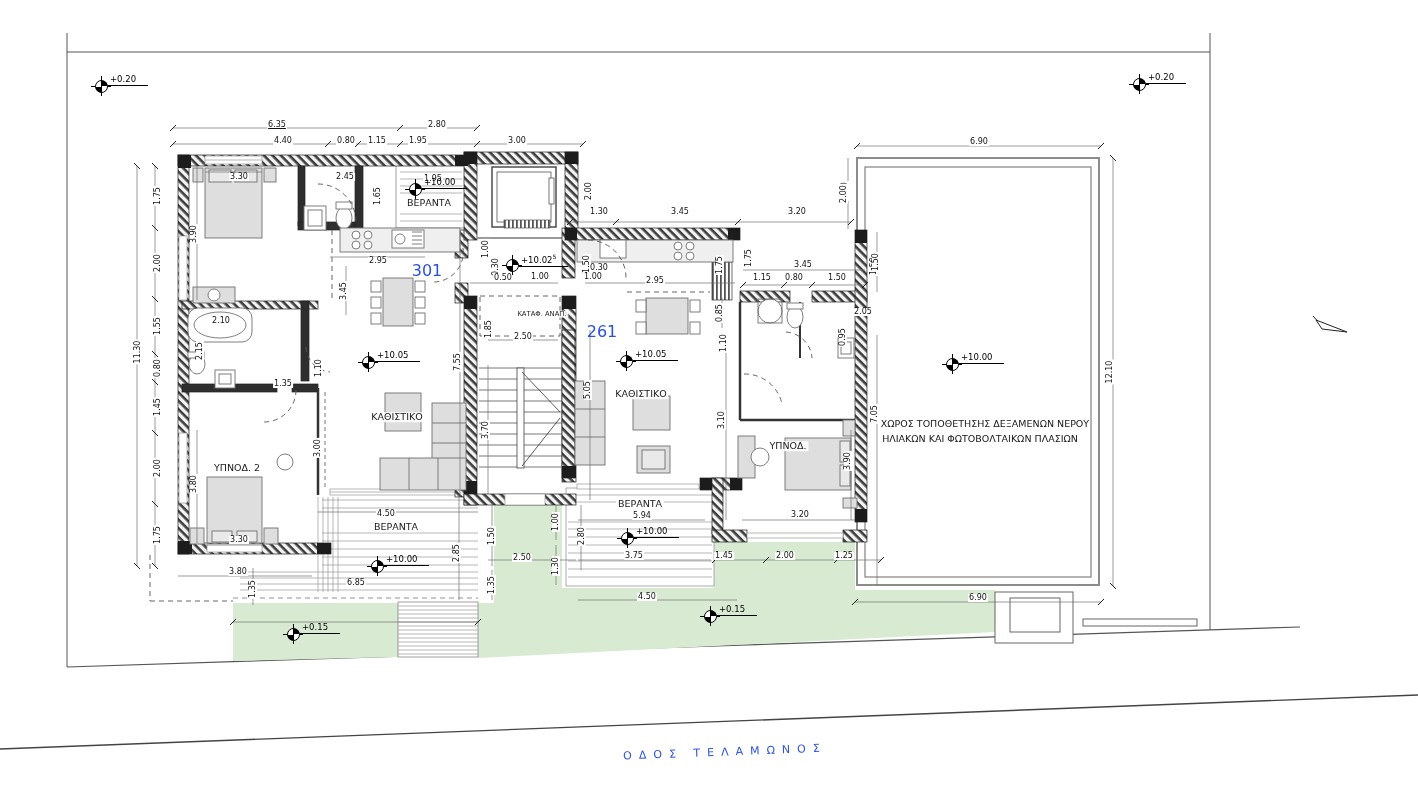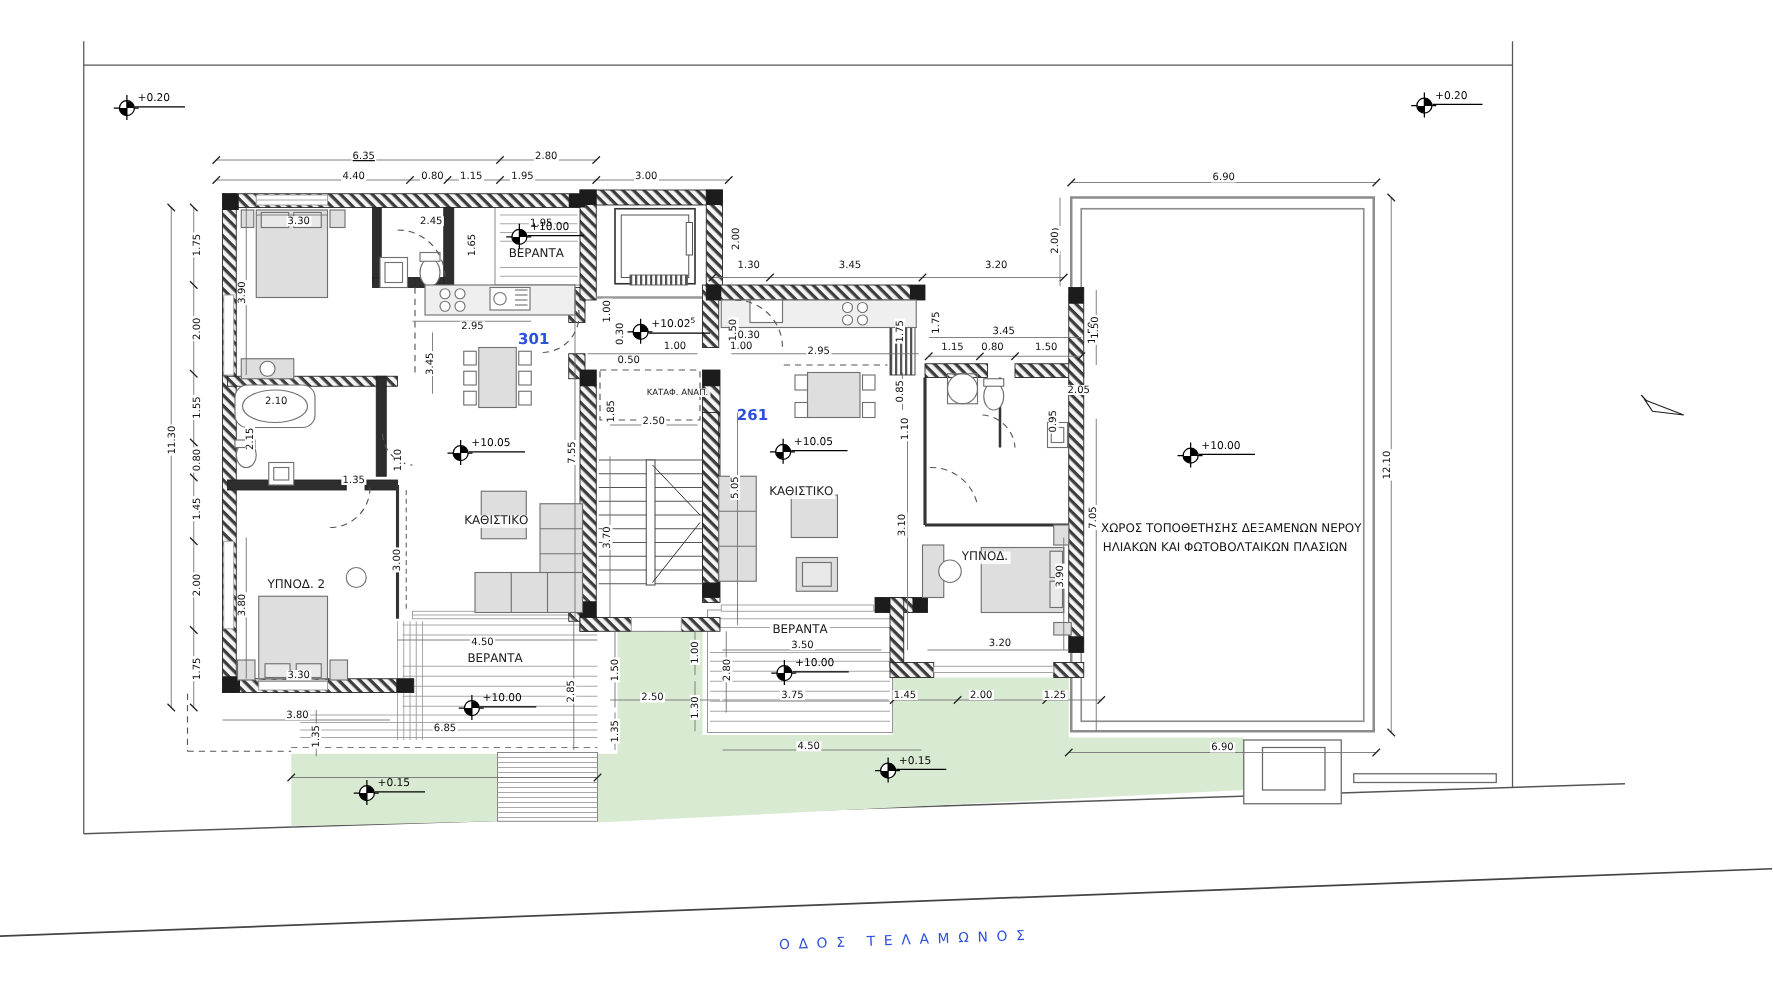--- a/index.html
+++ b/index.html
@@ -6,22 +6,22 @@
   #page{position:relative;width:1418px;height:802px;background:#fff;overflow:hidden;
         font-family:"DejaVu Sans",sans-serif;}
   #drawing{position:absolute;left:0;top:0;}
   #labels{position:absolute;left:0;top:0;width:1418px;height:802px;pointer-events:none;}
   .dim{position:absolute;transform:translate(-50%,-50%);font-size:8px;line-height:1;
        color:#111;background:#fff;padding:0 1px;white-space:nowrap;}
   .dim.v{transform:translate(-50%,-50%) rotate(-90deg);}
   .room{position:absolute;transform:translate(-50%,-50%);font-size:9.5px;line-height:1;
         color:#1b1b1b;background:rgba(255,255,255,.88);padding:0 2px;white-space:nowrap;}
   .room.small{font-size:6.8px;}
-  .unit{position:absolute;transform:translate(-50%,-50%);font-size:12px;line-height:1;
-        color:#2b50e0;white-space:nowrap;font-weight:bold;}
+  .unit{position:absolute;transform:translate(-50%,-50%);font-size:16px;line-height:1;
+        color:#2b50e0;white-space:nowrap;}
   .lvl{position:absolute;width:0;height:0;}
   .lvlsym{position:absolute;left:-6px;top:-6px;width:11px;height:11px;border-radius:50%;
           border:1px solid #000;
           background:conic-gradient(#000 0 25%,#fff 0 50%,#000 0 75%,#fff 0);}
   .lvl::before{content:"";position:absolute;left:-10px;top:-0.5px;width:20px;height:1px;background:#000;}
   .lvl::after{content:"";position:absolute;left:-0.5px;top:-10px;width:1px;height:20px;background:#000;}
   .lvltxt{position:absolute;left:7px;top:-12px;font-size:8.5px;line-height:1.2;color:#000;
           border-bottom:1px solid #000;padding:0 12px 1px 2px;white-space:nowrap;}
   .lvltxt sup{font-size:6px;}
   .note{position:absolute;transform:translate(-50%,-50%);font-size:9.5px;color:#161616;white-space:nowrap;}
@@ -409,21 +409,21 @@
   <g stroke="#222" stroke-width="1" fill="#fff">
     <line x1="1313" y1="316" x2="1321" y2="325"></line>
     <polygon points="1316,320 1347,332 1322,329"></polygon>
   </g>
 </svg>
 
 <div id="labels">
   <span class="note" style="left:985px;top:423px">ΧΩΡΟΣ ΤΟΠΟΘΕΤΗΣΗΣ ΔΕΞΑΜΕΝΩΝ ΝΕΡΟΥ</span>
   <span class="note" style="left:980px;top:438px">ΗΛΙΑΚΩΝ ΚΑΙ ΦΩΤΟΒΟΛΤΑΙΚΩΝ ΠΛΑΣΙΩΝ</span>
   <div id="street-label">ΟΔΟΣ ΤΕΛΑΜΩΝΟΣ</div>
-<span class="dim" style="left: 291px; top: 125px; text-decoration: underline;">6.35</span>
+<span class="dim" style="left: 277px; top: 125px; text-decoration: underline;">6.35</span>
       <span class="dim" style="left: 437px; top: 125px;">2.80</span>
       <span class="dim" style="left: 283px; top: 141px;">4.40</span>
       <span class="dim" style="left: 346px; top: 141px;">0.80</span>
       <span class="dim" style="left: 377px; top: 141px;">1.15</span>
       <span class="dim" style="left: 418px; top: 141px;">1.95</span>
       <span class="dim" style="left: 517px; top: 141px;">3.00</span>
       <span class="dim" style="left: 433px; top: 179px;">1.95</span>
       <span class="dim v" style="left: 158px; top: 196px;">1.75</span>
       <span class="dim v" style="left: 158px; top: 263px;">2.00</span>
       <span class="dim v" style="left: 158px; top: 326px;">1.55</span>
@@ -442,21 +442,21 @@
       <span class="dim v" style="left: 319px; top: 368px;">1.10</span>
       <span class="dim v" style="left: 318px; top: 448px;">3.00</span>
       <span class="dim v" style="left: 194px; top: 484px;">3.80</span>
       <span class="dim" style="left: 239px; top: 540px;">3.30</span>
       <span class="dim" style="left: 378px; top: 261px;">2.95</span>
       <span class="dim v" style="left: 344px; top: 291px;">3.45</span>
       <span class="dim v" style="left: 458px; top: 362px;">7.55</span>
       <span class="dim" style="left: 386px; top: 514px;">4.50</span>
       <span class="dim v" style="left: 486px; top: 249px;">1.00</span>
       <span class="dim v" style="left: 496px; top: 267px;">0.30</span>
-      <span class="dim" style="left: 503px; top: 288px;">0.50</span>
+      <span class="dim" style="left: 503px; top: 278px;">0.50</span>
       <span class="dim" style="left: 540px; top: 277px;">1.00</span>
       <span class="dim v" style="left: 489px; top: 329px;">1.85</span>
       <span class="dim" style="left: 523px; top: 337px;">2.50</span>
       <span class="dim v" style="left: 486px; top: 430px;">3.70</span>
       <span class="dim v" style="left: 587px; top: 264px;">1.50</span>
       <span class="dim" style="left: 599px; top: 268px;">0.30</span>
       <span class="dim" style="left: 593px; top: 277px;">1.00</span>
       <span class="dim v" style="left: 589px; top: 191px;">2.00</span>
       <span class="dim" style="left: 599px; top: 212px;">1.30</span>
       <span class="dim" style="left: 680px; top: 212px;">3.45</span>
@@ -486,21 +486,21 @@
       <span class="dim" style="left: 978px; top: 598px;">6.90</span>
       <span class="dim" style="left: 238px; top: 572px;">3.80</span>
       <span class="dim v" style="left: 253px; top: 589px;">1.35</span>
       <span class="dim v" style="left: 457px; top: 553px;">2.85</span>
       <span class="dim" style="left: 356px; top: 583px;">6.85</span>
       <span class="dim v" style="left: 492px; top: 536px;">1.50</span>
       <span class="dim v" style="left: 556px; top: 522px;">1.00</span>
       <span class="dim" style="left: 522px; top: 558px;">2.50</span>
       <span class="dim v" style="left: 556px; top: 566px;">1.30</span>
       <span class="dim v" style="left: 492px; top: 585px;">1.35</span>
-      <span class="dim" style="left: 642px; top: 516px;">3.50</span>
+      <span class="dim" style="left: 642px; top: 516px;">5.94</span>
       <span class="dim v" style="left: 582px; top: 536px;">2.80</span>
       <span class="dim" style="left: 634px; top: 556px;">3.75</span>
       <span class="dim" style="left: 724px; top: 556px;">1.45</span>
       <span class="dim" style="left: 785px; top: 556px;">2.00</span>
       <span class="dim" style="left: 844px; top: 556px;">1.25</span>
       <span class="dim" style="left: 647px; top: 597px;">4.50</span>
       <span class="room" style="left: 429px; top: 203px;">ΒΕΡΑΝΤΑ</span>
       <span class="room" style="left: 397px; top: 417px;">ΚΑΘΙΣΤΙΚΟ</span>
       <span class="room" style="left: 237px; top: 468px;">ΥΠΝΟΔ. 2</span>
       <span class="room" style="left: 396px; top: 527px;">ΒΕΡΑΝΤΑ</span>

